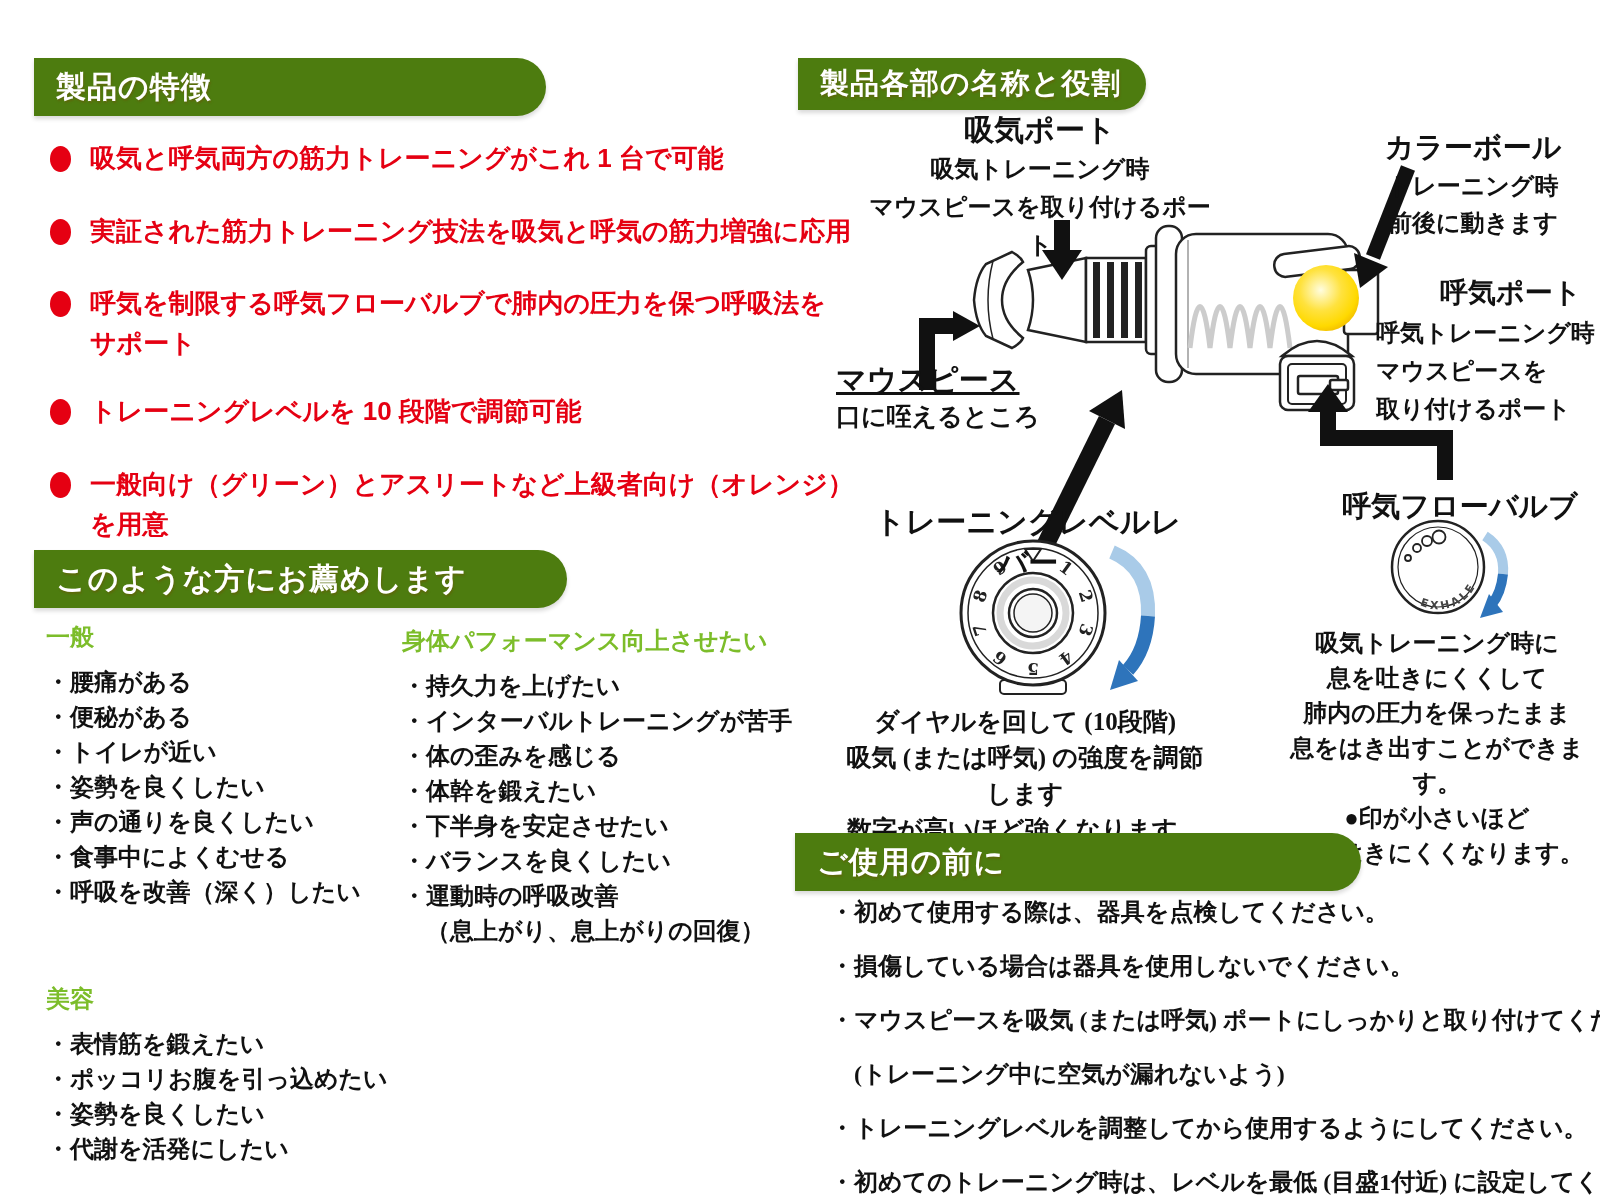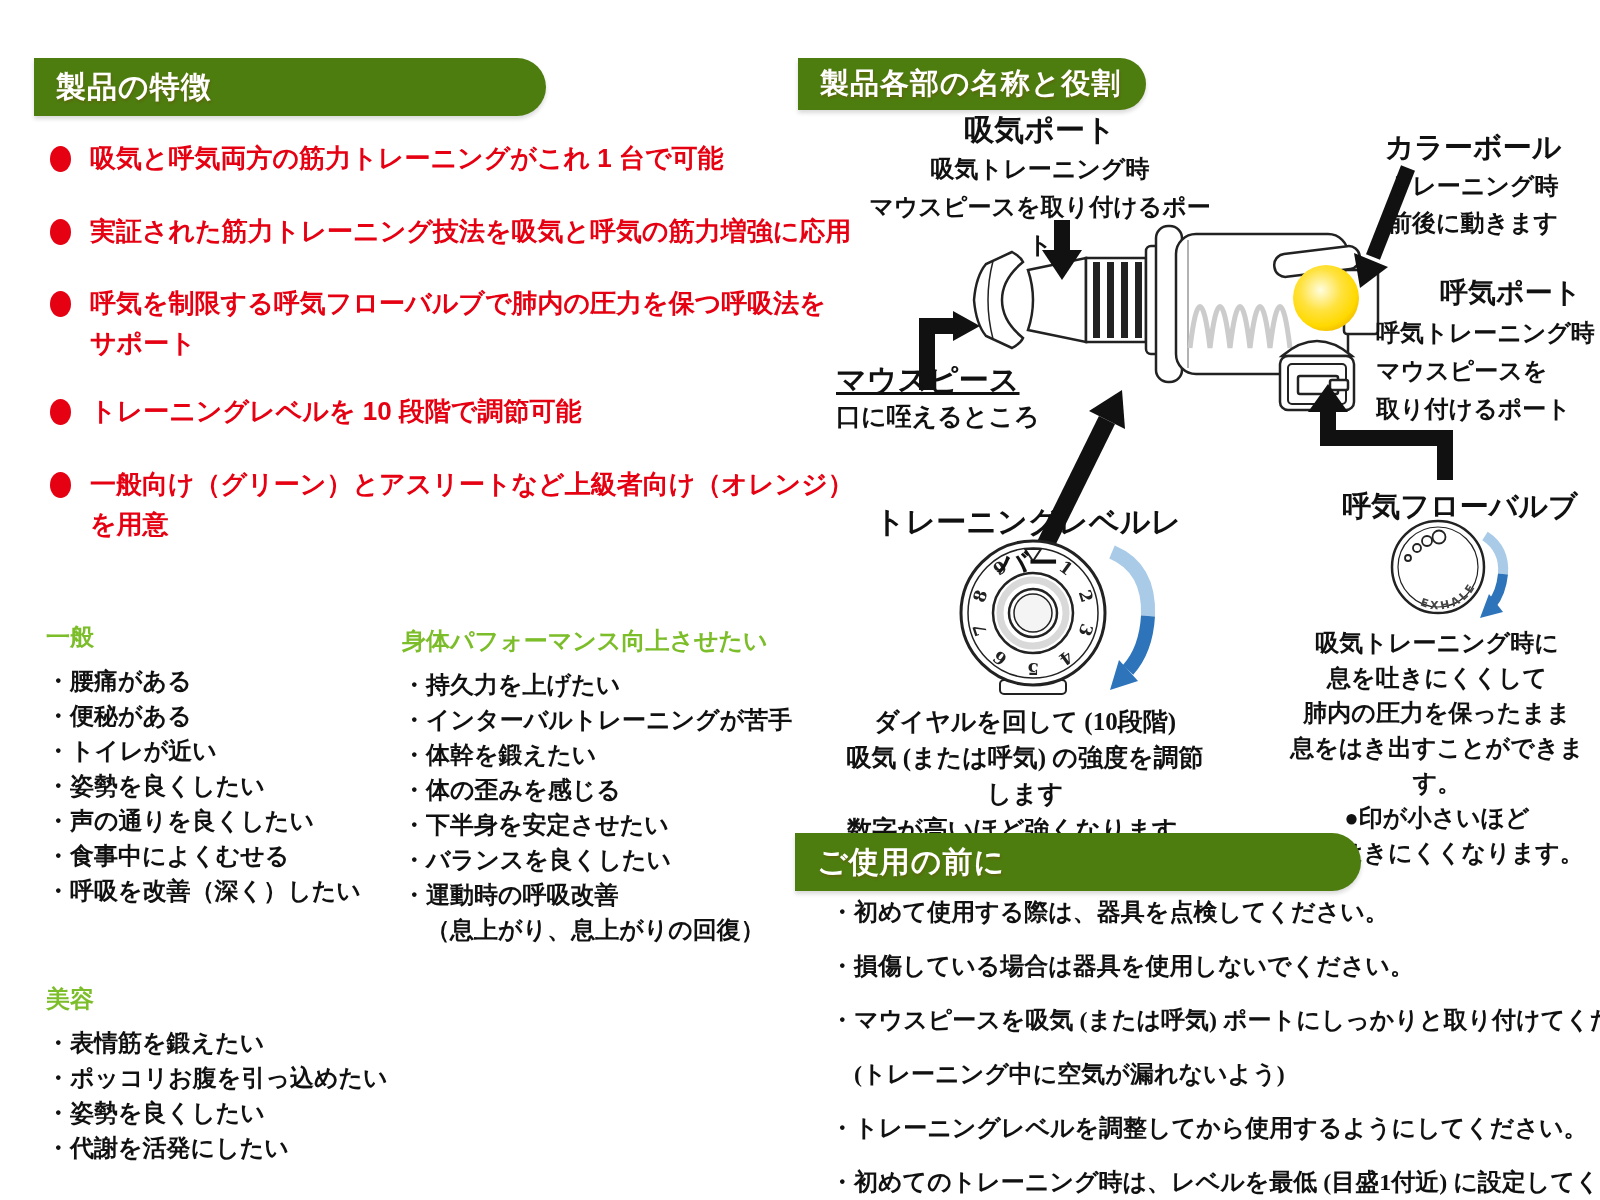--- a/index.html
+++ b/index.html
@@ -19,21 +19,21 @@
                  border-radius:50%;background:#E50012;}
   ul.features li:nth-of-type(1){top:138px}
   ul.features li:nth-of-type(2){top:211px}
   ul.features li:nth-of-type(3){top:283px}
   ul.features li:nth-of-type(4){top:391px}
   ul.features li:nth-of-type(5){top:464px}
   
   .rec-col{position:absolute;}
   .rec-col h3{margin:0 0 12px 0;color:#7CBD2A;font-size:24px;font-weight:bold;line-height:30px;}
   ul.plain{list-style:none;margin:0;padding:0;}
-  ul.plain li{font-size:24px;font-weight:bold;line-height:35px;color:#111;white-space:pre;font-family:Liberation Serif, serif;}
+  ul.plain li{font-size:24px;font-weight:bold;line-height:35px;color:#111;white-space:pre;}
   
   .plabel{position:absolute;font-weight:bold;color:#111;}
   .pdesc{position:absolute;font-family:"Liberation Serif","DejaVu Serif",serif;
          font-weight:600;color:#111;}
   
   ul.pre{position:absolute;left:830px;top:898px;width:775px;margin:0;padding:0;list-style:none;
          font-family:"Liberation Serif","DejaVu Serif",serif;font-weight:600;}
   ul.pre li{font-size:24px;line-height:28px;margin-bottom:26px;white-space:pre;}
   svg{display:block;}
   .dialnum{font-family:"DejaVu Serif",serif;font-size:17px;font-weight:bold;fill:#222;}
@@ -50,20 +50,23 @@
   <ul class="features">
 
   <li>吸気と呼気両方の筋力トレーニングがこれ 1 台で可能</li>
       <li>実証された筋力トレーニング技法を吸気と呼気の筋力増強に応用</li>
       <li>呼気を制限する呼気フローバルブで肺内の圧力を保つ呼吸法を
 サポート</li>
       <li>トレーニングレベルを 10 段階で調節可能</li>
       <li>一般向け（グリーン）とアスリートなど上級者向け（オレンジ）を用意</li>
     </ul>
 
+  <div class="banner" style="left:34px;top:550px;width:533px;height:58px;">
+    <span>このような方にお薦めします</span>
+  </div>
 
   <div class="rec-col" style="left:46px;top:622px;width:350px;">
     <h3>一般</h3>
     <ul class="plain">
 
     <li>・腰痛がある</li>
         <li>・便秘がある</li>
         <li>・トイレが近い</li>
         <li>・姿勢を良くしたい</li>
         <li>・声の通りを良くしたい</li>
@@ -71,22 +74,22 @@
         <li>・呼吸を改善（深く）したい</li>
       </ul>
   </div>
 
   <div class="rec-col" style="left:402px;top:626px;width:390px;">
     <h3>身体パフォーマンス向上させたい</h3>
     <ul class="plain">
 
     <li>・持久力を上げたい</li>
         <li>・インターバルトレーニングが苦手</li>
+        <li>・体の歪みを感じる</li>
         <li>・体幹を鍛えたい</li>
-        <li>・体の歪みを感じる</li>
         <li>・下半身を安定させたい</li>
         <li>・バランスを良くしたい</li>
         <li>・運動時の呼吸改善</li>
         <li>　（息上がり、息上がりの回復）</li>
       </ul>
   </div>
 
   <div class="rec-col" style="left:46px;top:984px;width:400px;">
     <h3>美容</h3>
     <ul class="plain">

